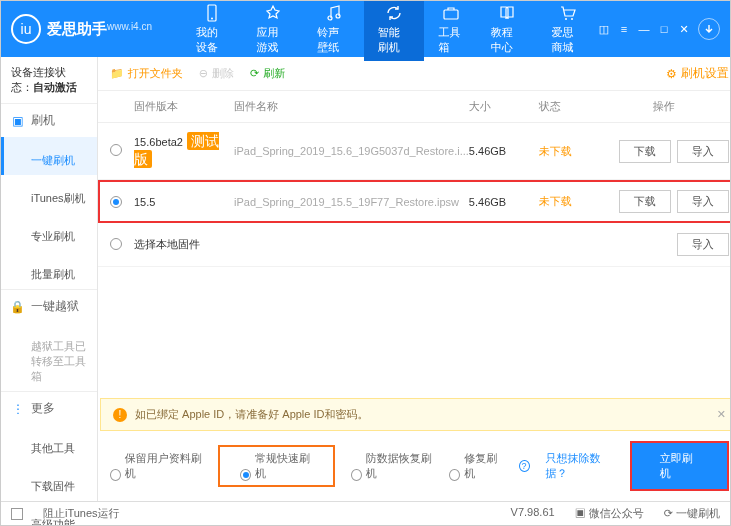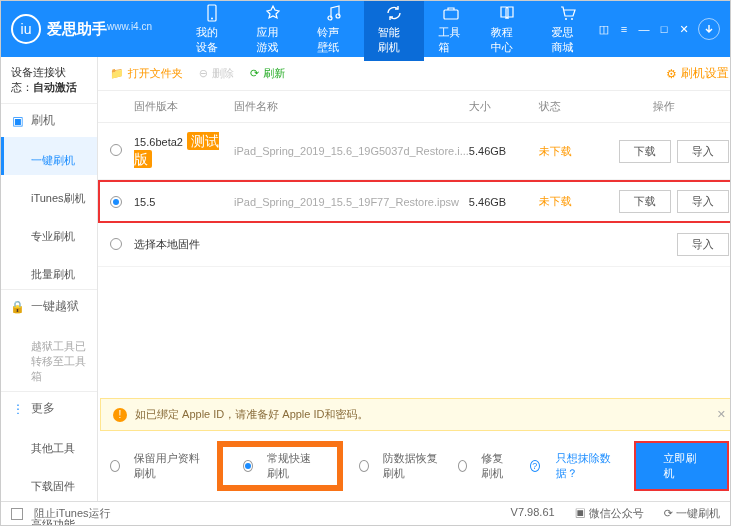--- a/index.html
+++ b/index.html
@@ -46,26 +46,26 @@
 .radio.on::after{content:"";width:6px;height:6px;background:#1a8cff;border-radius:50%}
 .beta-tag{background:#f90;color:#fff;font-size:14px;padding:1px 4px;border-radius:2px;margin-left:4px}
 .btn{border:1px solid #ccc;background:#fff;padding:3px 14px;font-size:11px;cursor:pointer;color:#555}
 .orange-txt{color:#f90}
 .gray-txt{color:#aaa}
 .main-spacer{flex:1}
 .notice{background:#fffbe6;border:1px solid #ffe58f;padding:8px 12px;display:flex;align-items:center;gap:8px;font-size:11px;color:#8a6d3b;margin:0 2px}
 .notice .warn-ico{width:14px;height:14px;background:#f90;border-radius:50%;color:#fff;display:flex;align-items:center;justify-content:center;font-size:10px}
 .notice .close{margin-left:auto;cursor:pointer;color:#aaa}
 .options{display:flex;align-items:center;padding:10px 12px;gap:16px;font-size:11px;color:#666}
-.opt{display:flex;align-items:center;gap:14px}
-.opt.boxed{border:6px solid #f97316;padding:4px 20px}
+.opt{display:flex;align-items:flex-end;gap:4px}
+.opt.boxed{border:2px solid #f97316;padding:4px 20px}
 .link{color:#1a8cff;cursor:pointer}
 .big-btn{background:#1a8cff;color:#fff;padding:8px 28px;cursor:pointer;border:2px solid #e33}
 .help-ico{width:12px;height:12px;border:1px solid #1a8cff;border-radius:50%;color:#1a8cff;display:inline-flex;align-items:center;justify-content:center;font-size:9px}
-.statusbar{height:24px;border-top:1px solid #ddd;display:flex;align-items:center;padding:0 10px;font-size:11px;color:#666;gap:11px}
+.statusbar{height:24px;border-top:1px solid #ddd;display:flex;align-items:center;padding:0 10px;font-size:11px;color:#666;gap:20px}
 .statusbar .right{margin-left:auto;display:flex;gap:20px}
 svg{display:block}
 </style>
 </head>
 <body>
 
 <div class="titlebar">
   <div class="logo">iu</div>
   <div class="brand-txt">
     <span class="brand-name">爱思助手</span>

